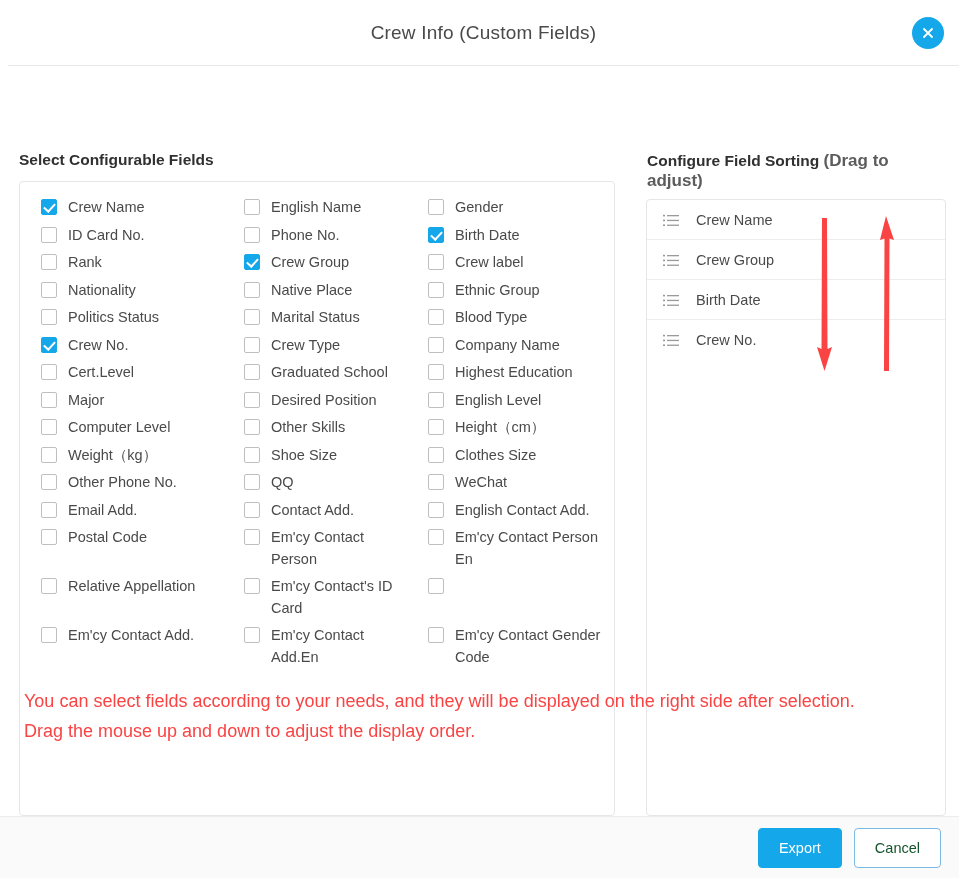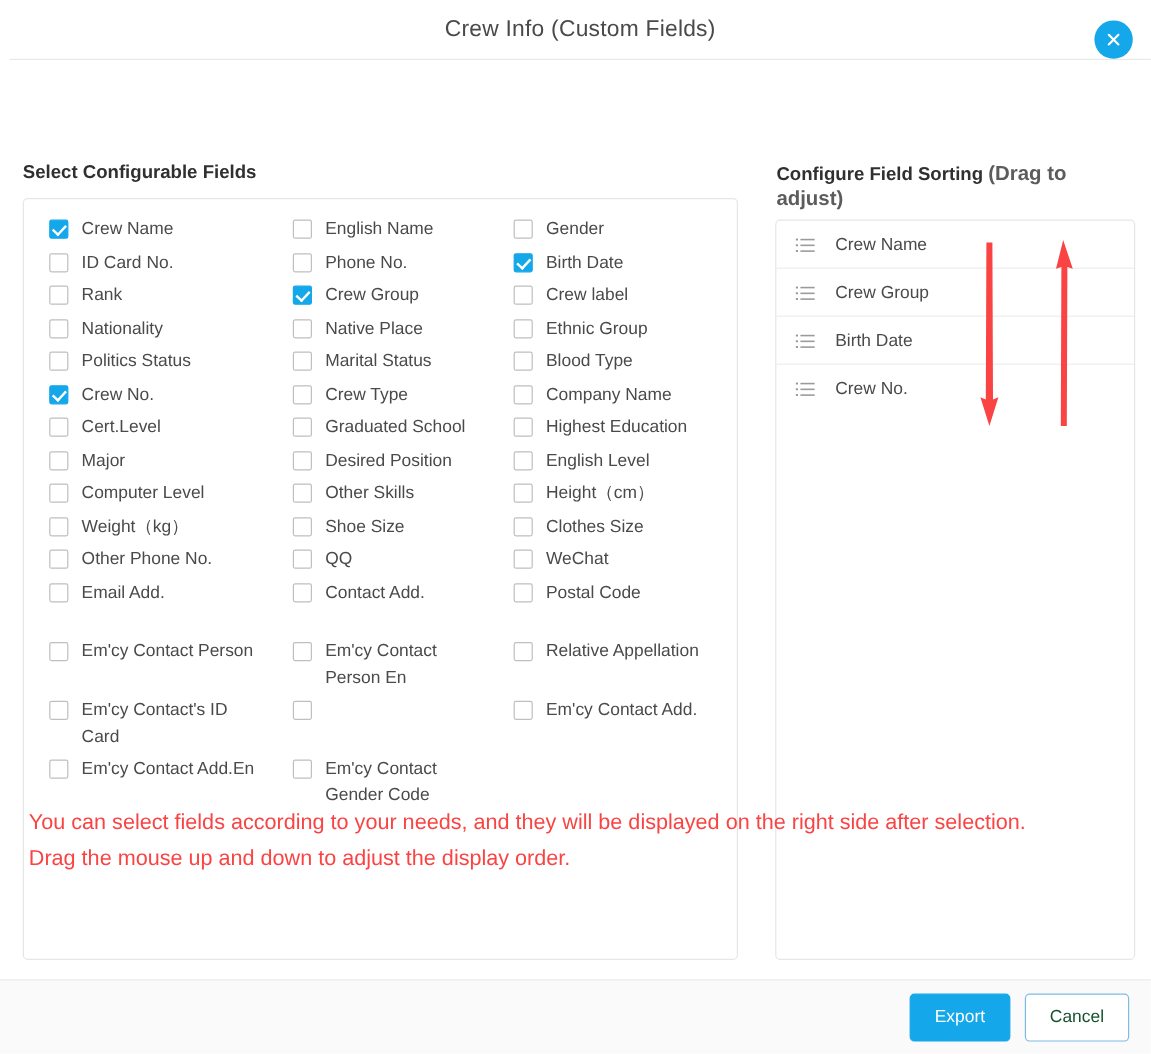--- a/index.html
+++ b/index.html
@@ -10,21 +10,21 @@
     background: #ffffff;
     font-family: "Liberation Sans", sans-serif;
     color: #333333;
     overflow: hidden;
     position: relative;
   }
 
   
   .titlebar {
     position: relative;
-    height: 50px;
+    height: 66px;
     border-bottom: 1px solid #e8e8e8;
     display: flex;
     align-items: center;
     justify-content: center;
     margin-left: 8px;
   }
   .dialog-title {
     font-size: 19px;
     color: #4a4a4a;
     font-weight: 400;
@@ -371,20 +371,24 @@
           <span class="cb-label">WeChat</span>
         </div>
         <div class="cb-item">
           <span class="cbox"></span>
           <span class="cb-label">Email Add.</span>
         </div>
         <div class="cb-item">
           <span class="cbox"></span>
           <span class="cb-label">Contact Add.</span>
         </div>
+        <div class="cb-item">
+          <span class="cbox"></span>
+          <span class="cb-label">English Contact Add.</span>
+        </div>
         <div class="cb-item tall">
           <span class="cbox"></span>
           <span class="cb-label">Postal Code</span>
         </div>
         <div class="cb-item tall">
           <span class="cbox"></span>
           <span class="cb-label">Em'cy Contact Person</span>
         </div>
         <div class="cb-item tall">
           <span class="cbox"></span>

